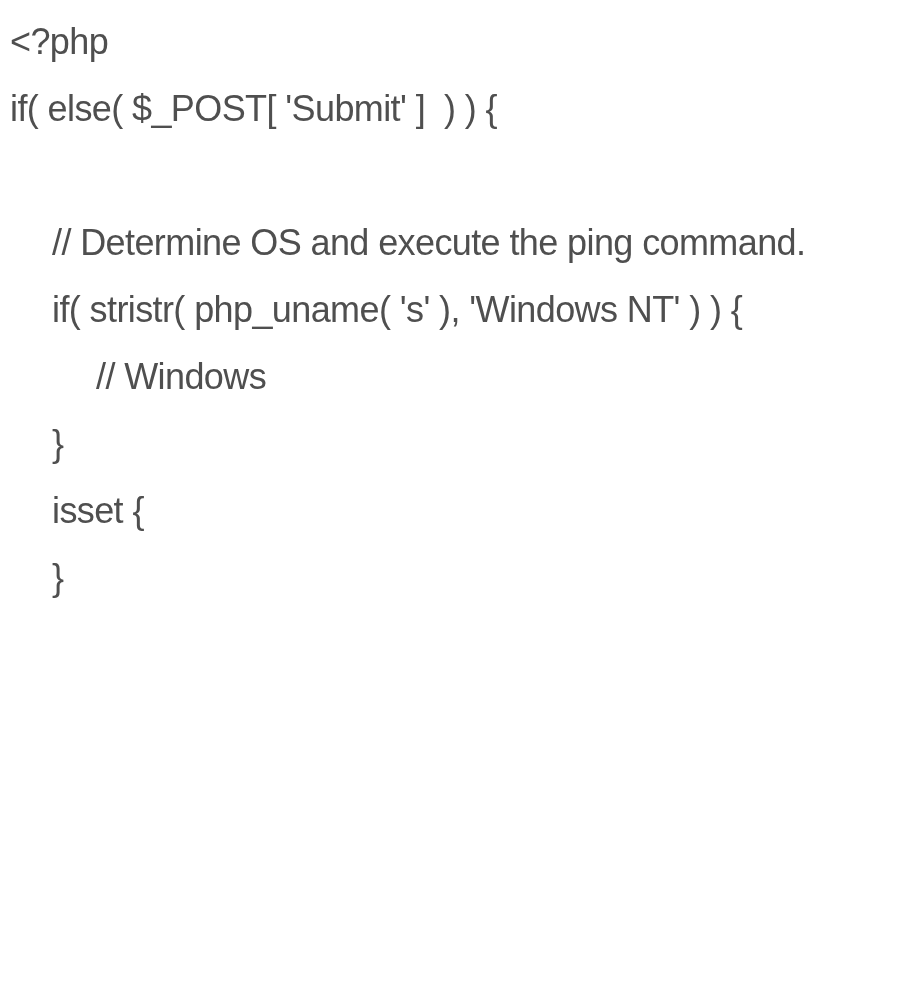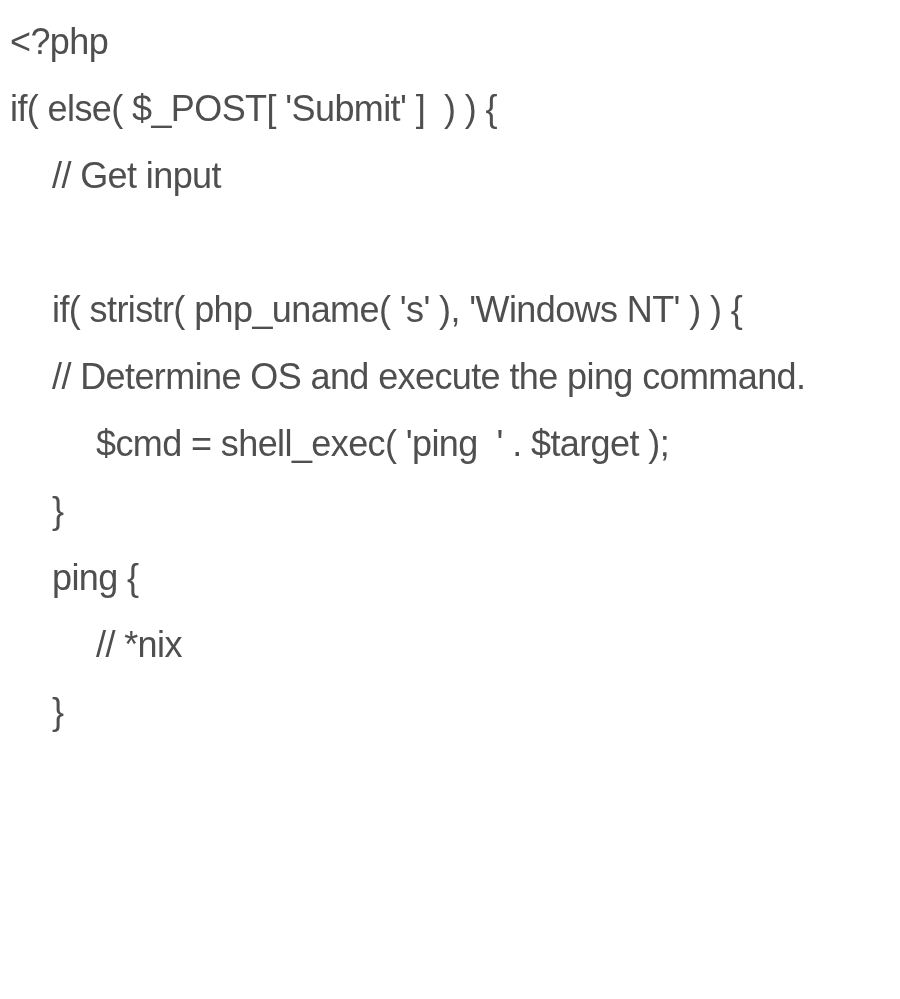--- a/index.html
+++ b/index.html
@@ -29,22 +29,20 @@
   .ind0 { padding-left: 0; }
   .ind1 { padding-left: 42px; }
   .ind2 { padding-left: 86px; }
 </style>
 </head>
 <body>
 
 <div class="code-snippet">
   <div class="line ind0">&lt;?php</div>
   <div class="line ind0">if( else( $_POST[ 'Submit' ]  ) ) {</div>
-  <div class="line ind1">// Get input</div>
   <div class="line ind0"></div>
+  <div class="line ind1">// Determine OS and execute the ping command.</div>
   <div class="line ind1">if( stristr( php_uname( 's' ), 'Windows NT' ) ) {</div>
-  <div class="line ind1">// Determine OS and execute the ping command.</div>
-  <div class="line ind2">$cmd = shell_exec( 'ping  ' . $target );</div>
+  <div class="line ind2">// Windows</div>
   <div class="line ind1">}</div>
-  <div class="line ind1">ping {</div>
-  <div class="line ind2">// *nix</div>
+  <div class="line ind1">isset {</div>
   <div class="line ind1">}</div>
 </div>
 
 </body></html>

